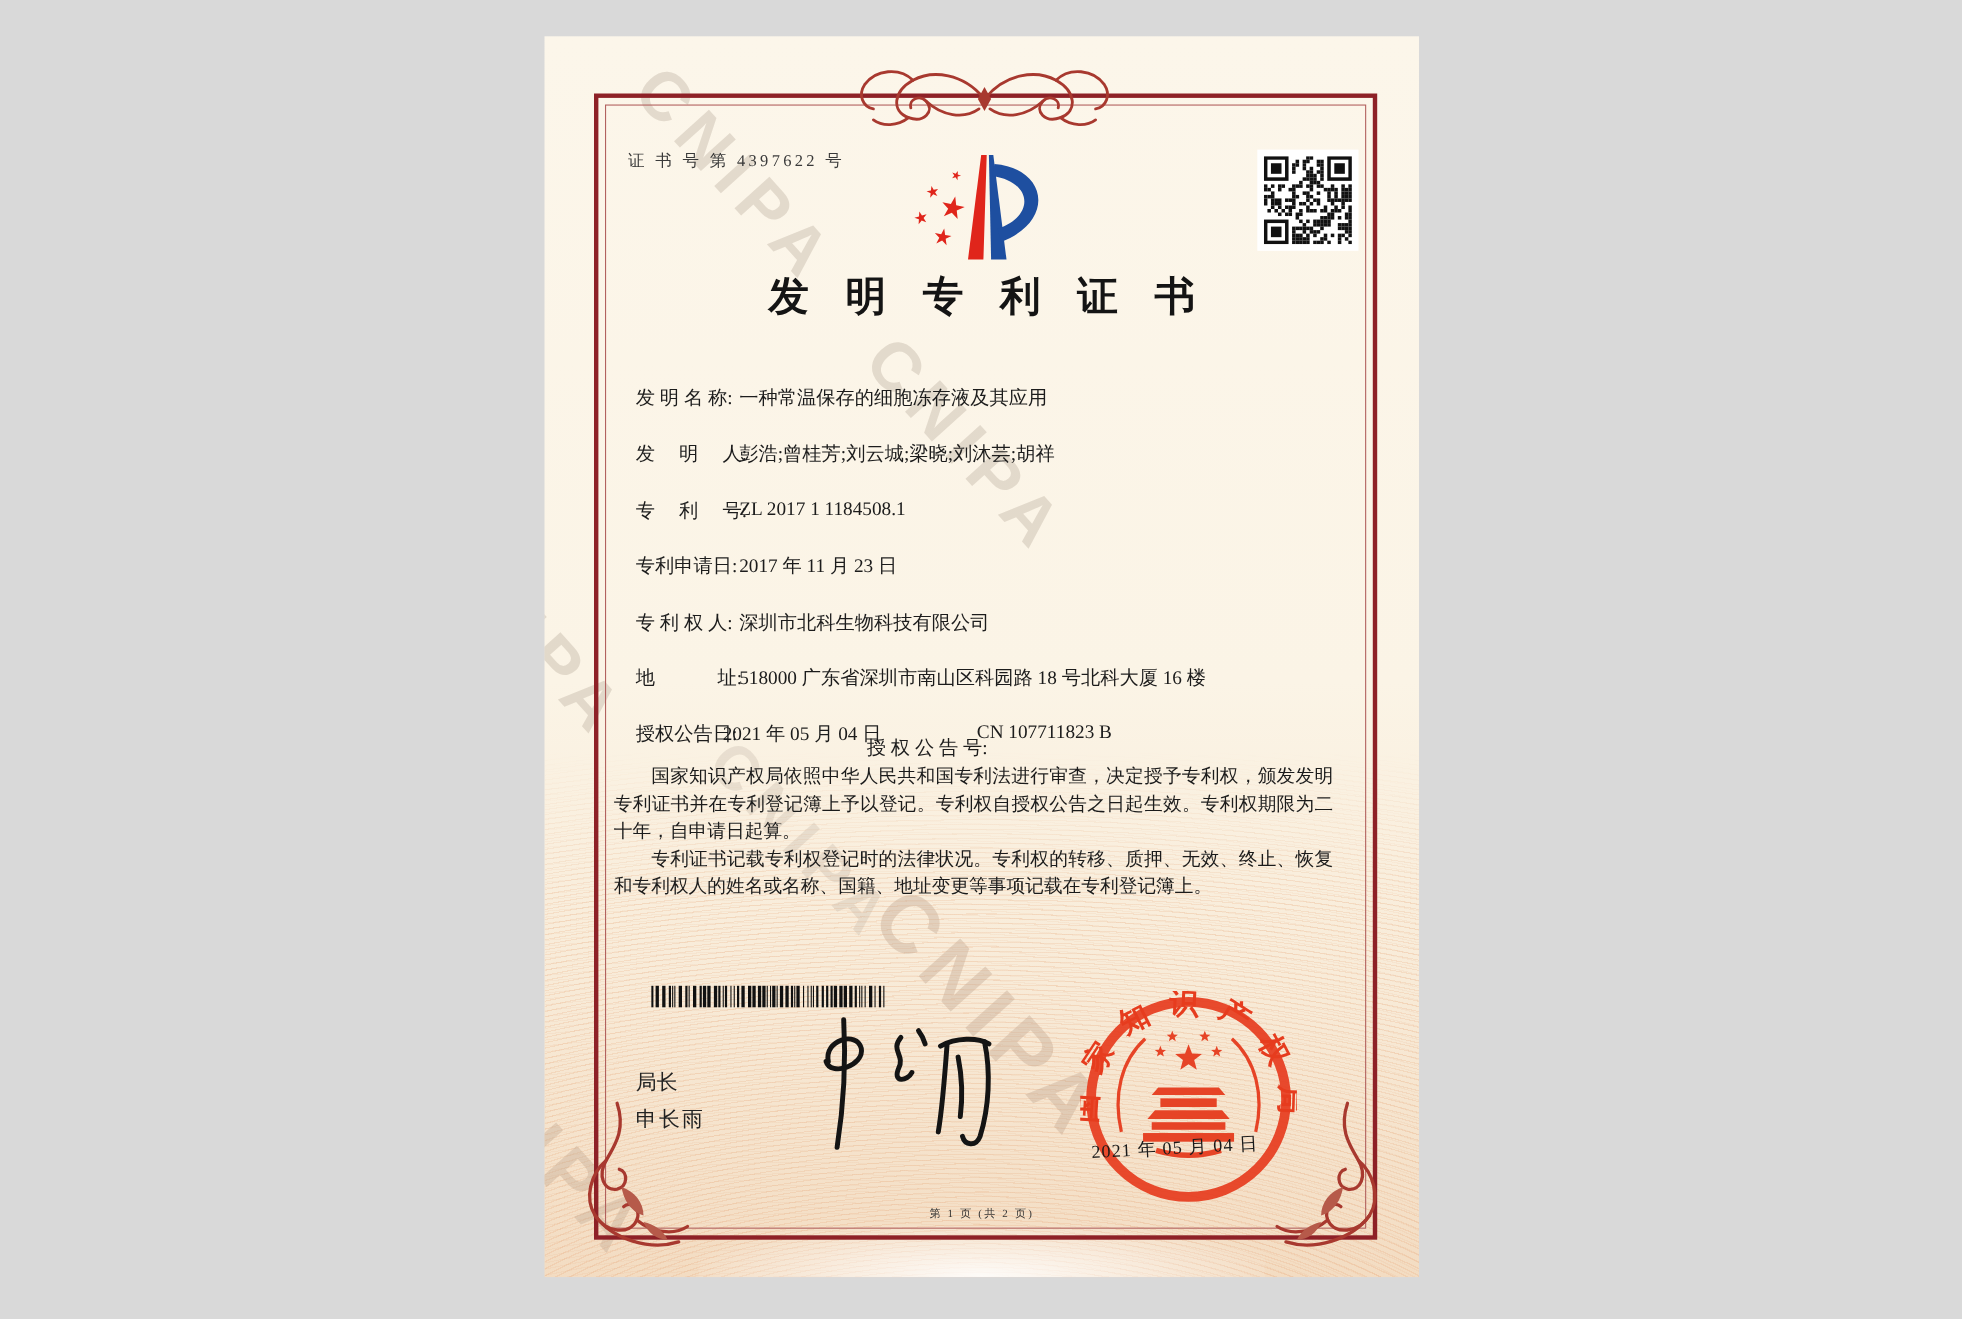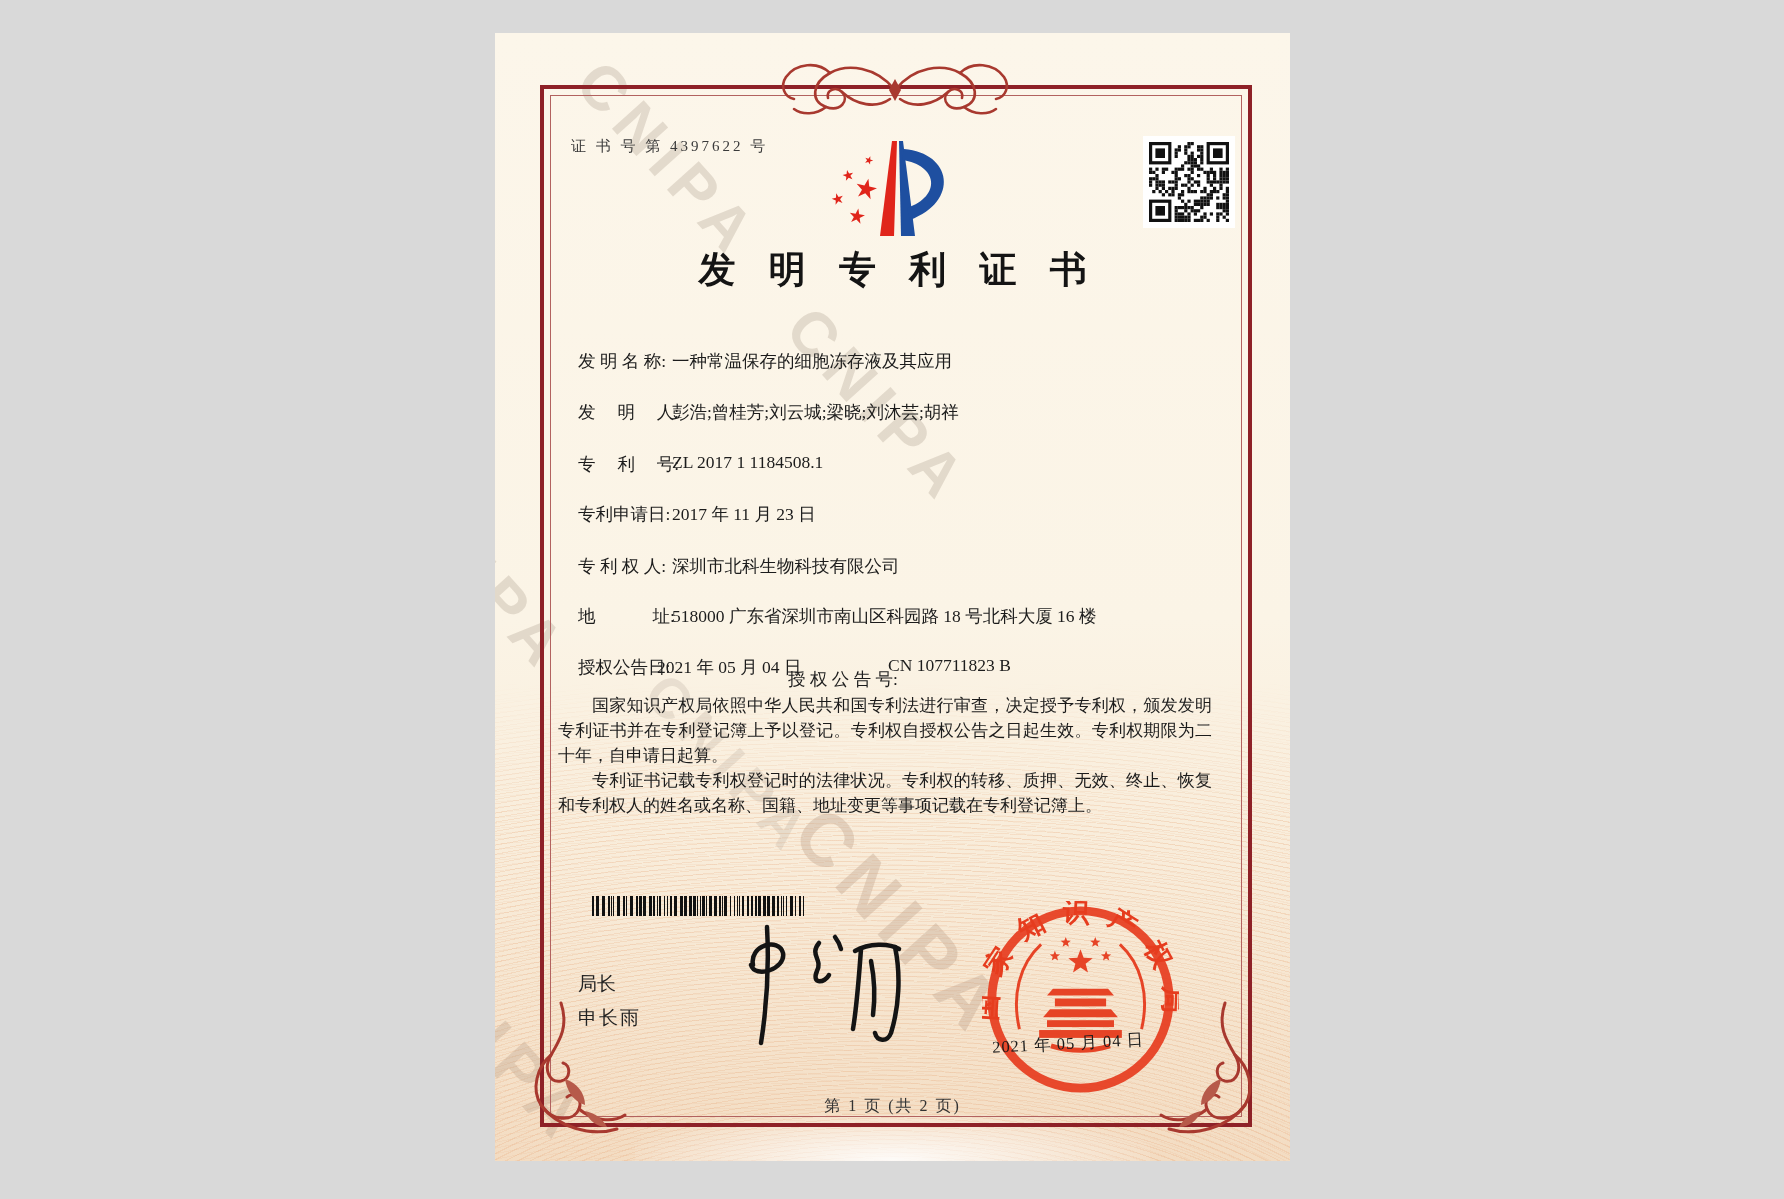--- a/index.html
+++ b/index.html
@@ -63,21 +63,21 @@
   
   .barcode{position:absolute;left:97px;top:863px;width:216px;height:20px;}
   .officer-title{position:absolute;left:83px;top:938px;font-size:19px;color:#222;
                  font-family:"Liberation Sans","DejaVu Sans",sans-serif;}
   .officer-name{position:absolute;left:83px;top:972px;font-size:19px;color:#222;
                 font-family:"Liberation Sans","DejaVu Sans",sans-serif;letter-spacing:2px;text-align:center;}
   .signature{position:absolute;left:228px;top:888px;width:190px;height:125px;}
   .seal{position:absolute;left:487px;top:868px;width:197px;height:197px;}
   .seal-date{position:absolute;left:497px;top:999px;width:185px;font-size:16.5px;color:#1a1a1a;
              letter-spacing:1px;transform:rotate(-3deg);white-space:nowrap;}
-  .footer{position:absolute;left:0;right:0;top:1063px;text-align:center;font-size:16px;
+  .footer{position:absolute;left:0;right:0;top:1063px;text-align:center;font-size:10px;
           color:#333;letter-spacing:2px;}
   .flourish{position:absolute;pointer-events:none;}
   svg{display:block;}
 </style>
 </head>
 <body>
 
 <div class="page">
 
   <div class="waves"></div>

